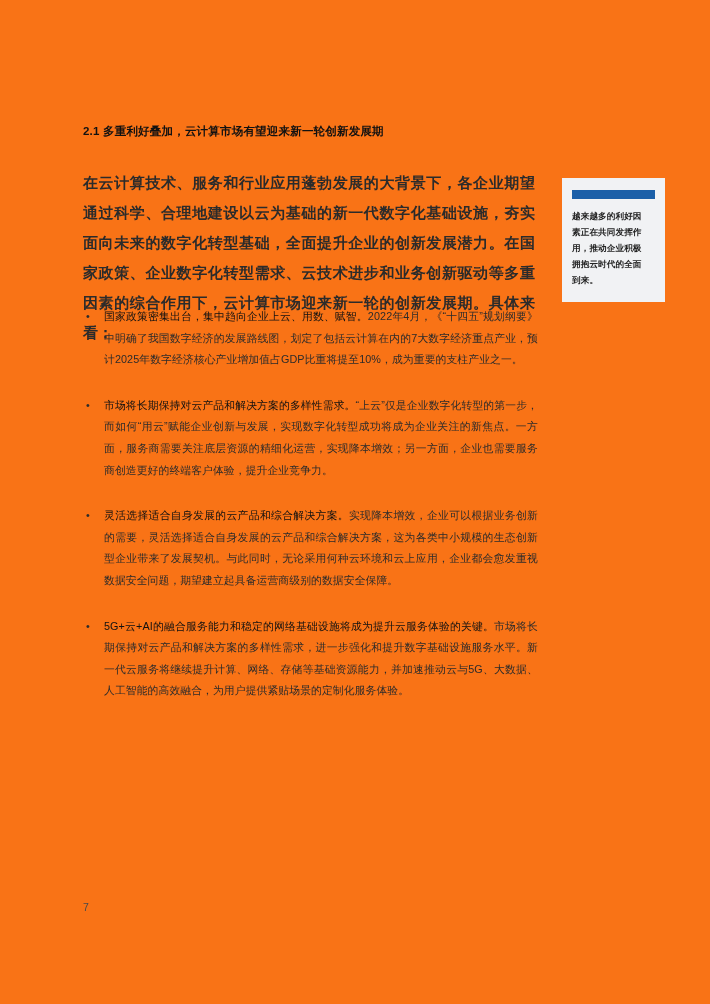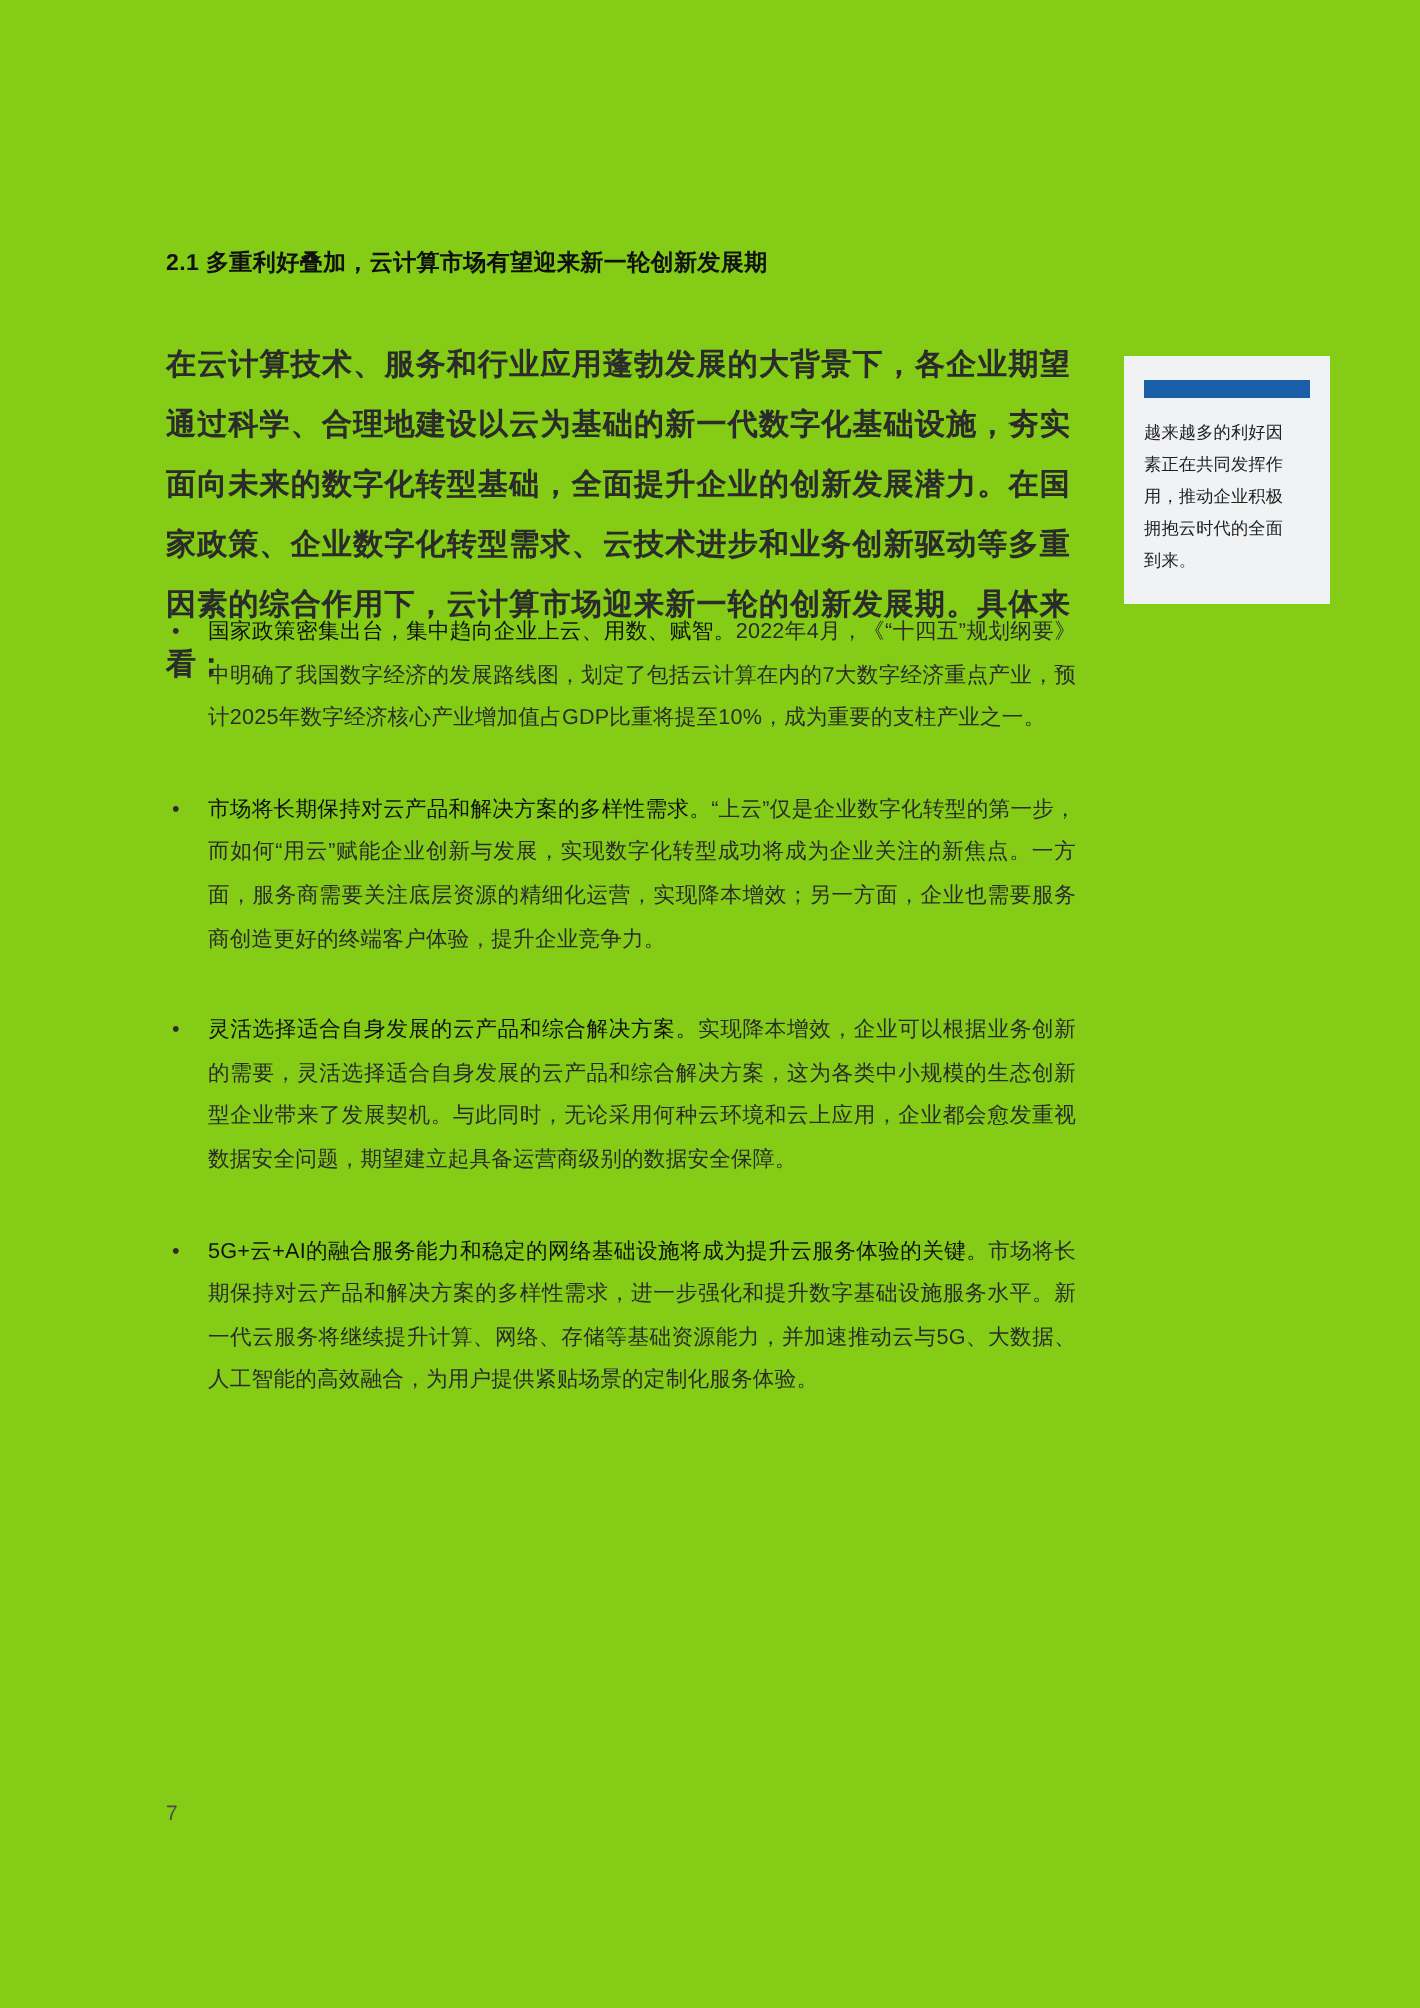--- a/index.html
+++ b/index.html
@@ -11,21 +11,21 @@
     width: 710px;
     height: 1004px;
     position: relative;
     font-family: "Liberation Sans", sans-serif;
     color: #1a1a1a;
     overflow: hidden;
   }
   .page {
     position: absolute;
     inset: 0;
-    background: #84cc16;
+    background: #f97316;
   }
   .heading {
     position: absolute;
     left: 83px;
     top: 124px;
     width: 430px;
     font-size: 11.5px;
     font-weight: bold;
     letter-spacing: 0.2px;
     color: #111111;
@@ -81,21 +81,21 @@
   .sidebar .bar {
     width: 83px;
     height: 9px;
     background: #1b5fa8;
     margin: 12px auto 10px 10px;
   }
   .sidebar .text {
     padding: 0 20px 0 10px;
     font-size: 8.6px;
     line-height: 1.85;
-    font-weight: normal;
+    font-weight: bold;
     color: #222222;
     letter-spacing: 0.1px;
   }
   .page-number {
     position: absolute;
     left: 83px;
     top: 901px;
     font-size: 10.5px;
     color: #4a4a4a;
   }

